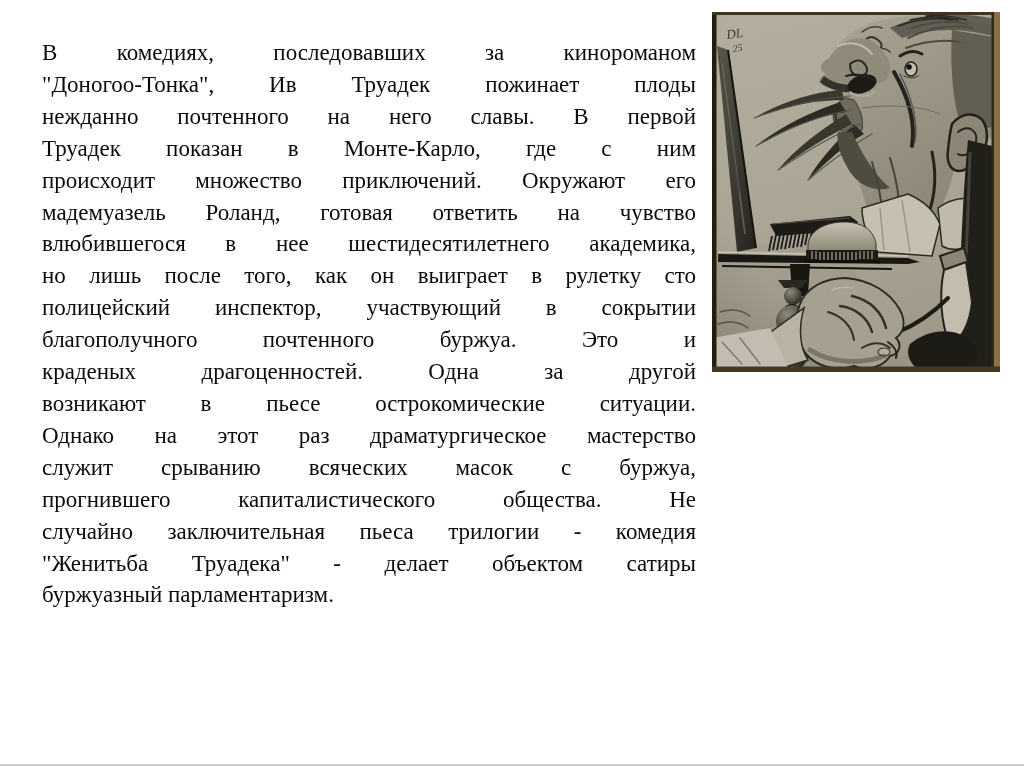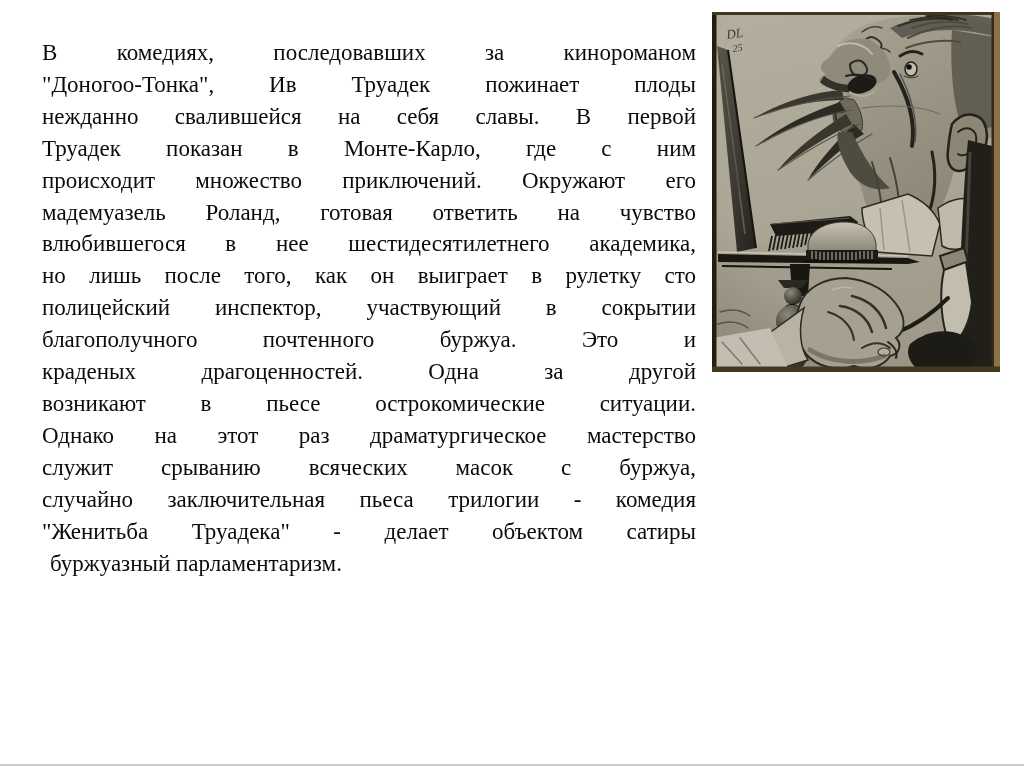--- a/index.html
+++ b/index.html
@@ -13,50 +13,51 @@
     position:absolute;left:42px;top:37px;width:654px;
     color:#0b0b0b;font-size:23px;
   }
   .tline{
     line-height:31.9px;
     text-align:justify;
     text-align-last:justify;
     white-space:normal;
     font-family:Liberation Serif, serif;
   }
-  .tline.last{text-align-last:left;margin-left:8px;}
+  .tline.last{text-align-last:left;}
   .figure{
     position:absolute;left:712px;top:12px;width:288px;height:360px;margin:0;
   }
   .figure svg{display:block;width:288px;height:360px;}
   .divider{
     position:absolute;left:0;top:764px;width:1024px;height:2px;
     background:#cdcdcd;
   }
 </style>
 </head>
 <body>
 
 <div class="slide">
 
   <div class="paragraph">
       <div class="tline">В комедиях, последовавших за кинороманом</div>
       <div class="tline">"Доногоо-Тонка", Ив Труадек пожинает плоды</div>
-      <div class="tline">нежданно свалившейся на себя славы. В первой</div>
+      <div class="tline">нежданно почтенного на него славы. В первой</div>
       <div class="tline">Труадек показан в Монте-Карло, где с ним</div>
       <div class="tline">происходит множество приключений. Окружают его</div>
       <div class="tline">мадемуазель Роланд, готовая ответить на чувство</div>
       <div class="tline">влюбившегося в нее шестидесятилетнего академика,</div>
       <div class="tline">но лишь после того, как он выиграет в рулетку сто</div>
       <div class="tline">полицейский инспектор, участвующий в сокрытии</div>
       <div class="tline">благополучного почтенного буржуа. Это и</div>
       <div class="tline">краденых драгоценностей. Одна за другой</div>
       <div class="tline">возникают в пьесе острокомические ситуации.</div>
       <div class="tline">Однако на этот раз драматургическое мастерство</div>
       <div class="tline">служит срыванию всяческих масок с буржуа,</div>
+      <div class="tline">прогнившего капиталистического общества. Не</div>
       <div class="tline">случайно заключительная пьеса трилогии - комедия</div>
       <div class="tline">"Женитьба Труадека" - делает объектом сатиры</div>
       <div class="tline last">буржуазный парламентаризм.</div>
     </div>
 
   <figure class="figure">
     <svg viewBox="0 0 288 360" role="img" aria-label="Framed caricature drawing of an elderly man with a huge nose and wild beard, in profile before a mirror, adjusting his tie beside a small table holding two brushes">
       <defs>
         <linearGradient id="paperG" x1="0" y1="0" x2="0.2" y2="1">
           <stop offset="0" stop-color="#b3ae9e"></stop>

